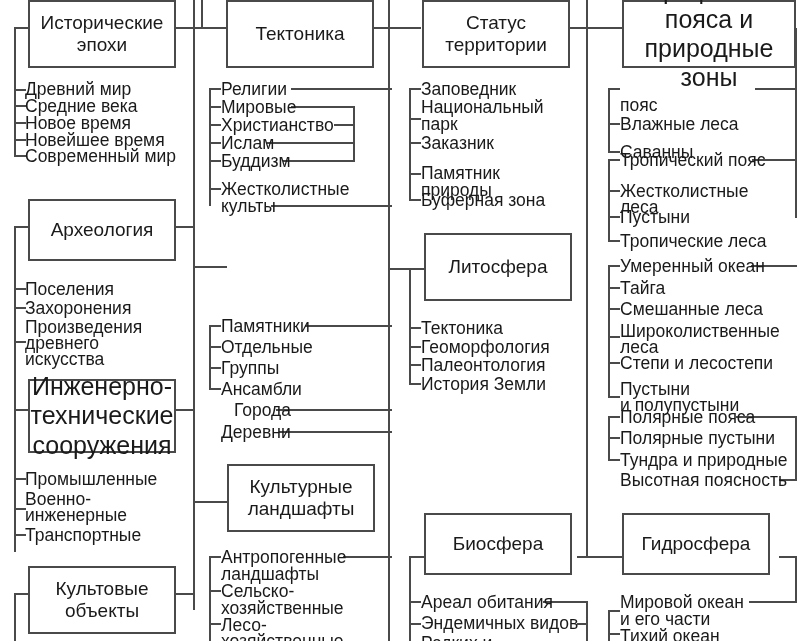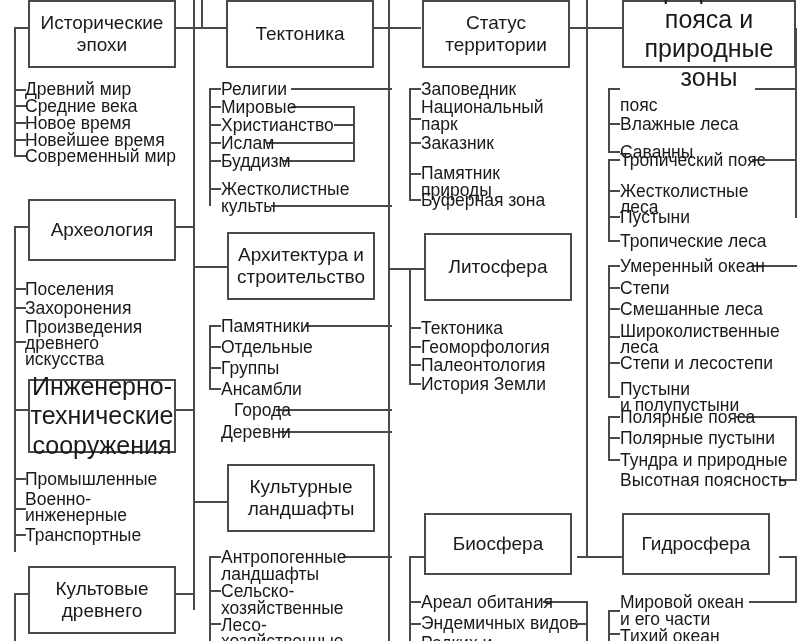--- a/index.html
+++ b/index.html
@@ -200,43 +200,39 @@
   <div class="node small" style="left:622px;top:0px;width:174px;height:68px;">
     <span style="white-space:pre-line;">Географические
 пояса и
 природные зоны</span>
   </div>
 
   <div class="node" style="left:28px;top:199px;width:148px;height:62px;">
     <span style="white-space:pre-line;">Археология</span>
   </div>
 
-  <div class="node" style="left:227px;top:232px;width:148px;height:68px;">
-    <span style="white-space:pre-line;">Архитектура и
-строительство</span>
-  </div>
 
   <div class="node" style="left:424px;top:233px;width:148px;height:68px;">
     <span style="white-space:pre-line;">Литосфера</span>
   </div>
 
   <div class="node small" style="left:28px;top:379px;width:148px;height:74px;">
     <span style="white-space:pre-line;">Инженерно-
 технические
 сооружения</span>
   </div>
 
   <div class="node" style="left:227px;top:464px;width:148px;height:68px;">
     <span style="white-space:pre-line;">Культурные
 ландшафты</span>
   </div>
 
   <div class="node" style="left:28px;top:566px;width:148px;height:68px;">
     <span style="white-space:pre-line;">Культовые
-древнего</span>
+объекты</span>
   </div>
 
   <div class="node" style="left:424px;top:513px;width:148px;height:62px;">
     <span style="white-space:pre-line;">Биосфера</span>
   </div>
 
   <div class="node" style="left:622px;top:513px;width:148px;height:62px;">
     <span style="white-space:pre-line;">Гидросфера</span>
   </div>
 
@@ -264,21 +260,21 @@
 
   <div class="leaf" style="left:620px;top:96px;">пояс</div>
   <div class="leaf" style="left:620px;top:115px;">Влажные леса</div>
   <div class="leaf" style="left:620px;top:143px;">Саванны</div>
   <div class="leaf" style="left:620px;top:151px;">Тропический пояс</div>
   <div class="leaf" style="left:620px;top:182px;">Жестколистные</div>
   <div class="leaf" style="left:620px;top:198px;">леса</div>
   <div class="leaf" style="left:620px;top:208px;">Пустыни</div>
   <div class="leaf" style="left:620px;top:232px;">Тропические леса</div>
   <div class="leaf" style="left:620px;top:257px;">Умеренный океан</div>
-  <div class="leaf" style="left:620px;top:279px;">Степи</div>
+  <div class="leaf" style="left:620px;top:279px;">Тайга</div>
   <div class="leaf" style="left:620px;top:300px;">Смешанные леса</div>
   <div class="leaf" style="left:620px;top:322px;">Широколиственные</div>
   <div class="leaf" style="left:620px;top:338px;">леса</div>
   <div class="leaf" style="left:620px;top:354px;">Степи и лесостепи</div>
   <div class="leaf" style="left:620px;top:380px;">Пустыни</div>
   <div class="leaf" style="left:620px;top:396px;">и полупустыни</div>
   <div class="leaf" style="left:620px;top:408px;">Полярные пояса</div>
   <div class="leaf" style="left:620px;top:429px;">Полярные пустыни</div>
   <div class="leaf" style="left:620px;top:451px;">Тундра и природные</div>
   <div class="leaf" style="left:620px;top:471px;">Высотная поясность</div>

